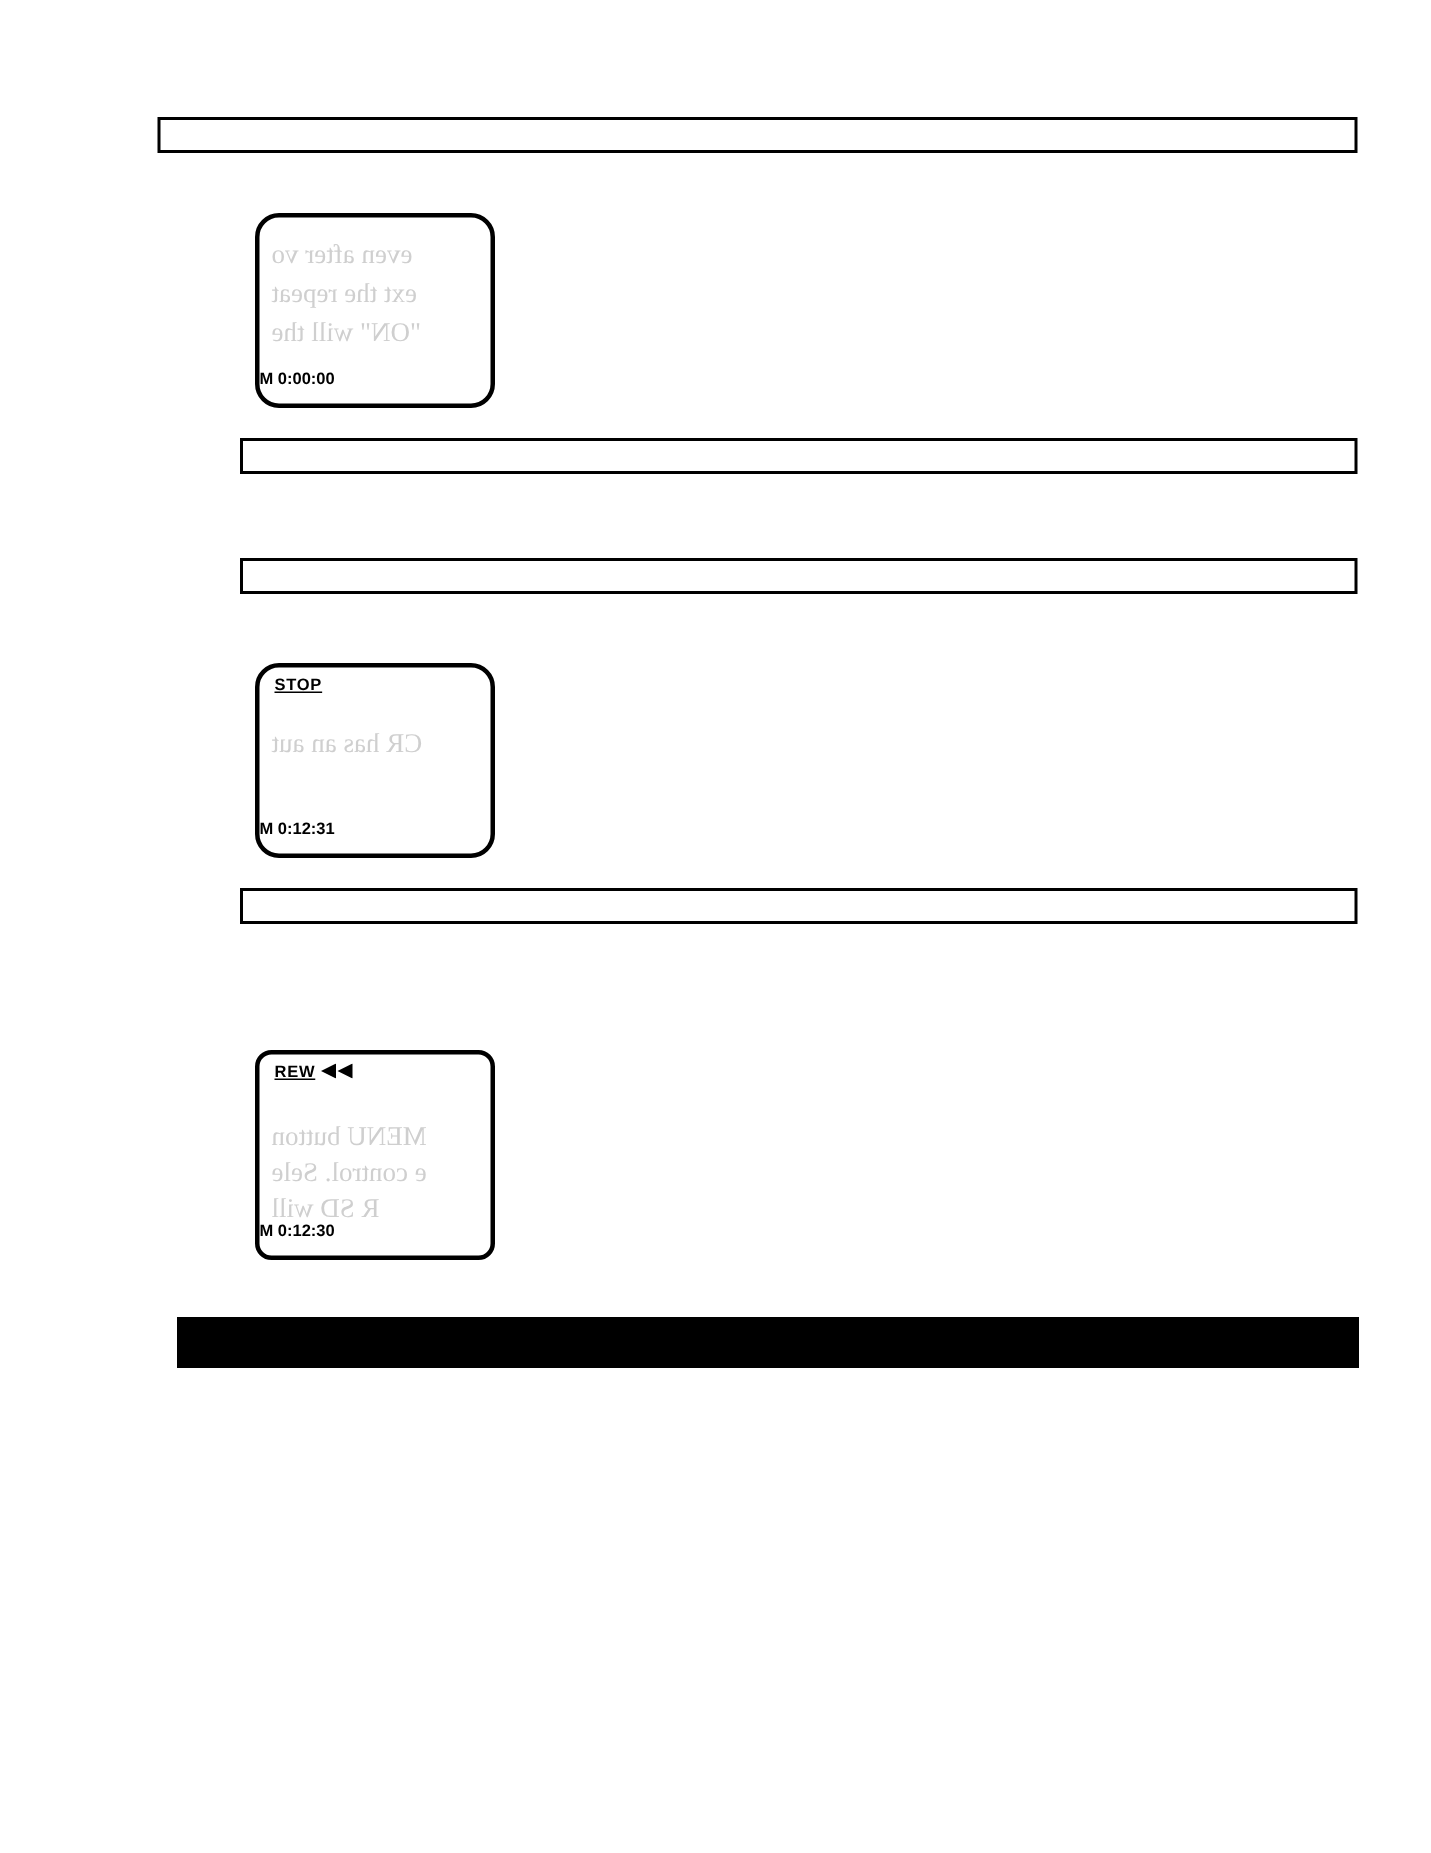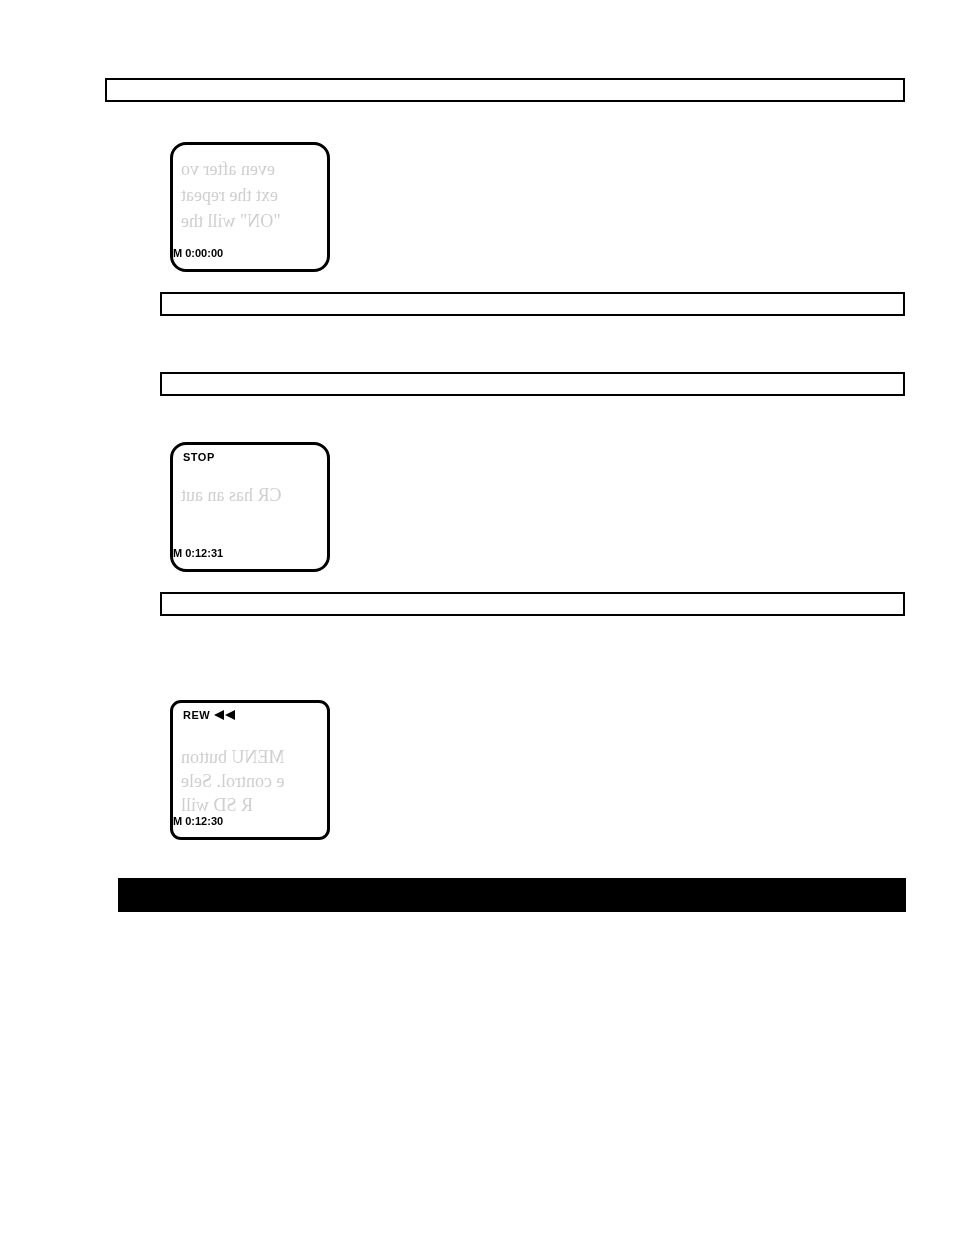--- a/index.html
+++ b/index.html
@@ -21,22 +21,23 @@
     width: 160px; height: 130px;
     border: 3px solid #000;
     border-radius: 16px;
     background: #fff;
   }
   .screen .status {
     position: absolute;
     top: 6px; left: 10px;
     font: bold 11px Arial, Helvetica, sans-serif;
     letter-spacing: 0.5px;
-    display: flex; align-items: center;
+    display: flex; align-items: flex-start;
     gap: 4px;
+    text-decoration: underline;
   }
   .screen .time {
     position: absolute;
     bottom: 10px; left: 0; right: 0;
     text-align: left;
     font: bold 11px Arial, Helvetica, sans-serif;
   }
   .rew-icon svg { display: block; }
 
   

